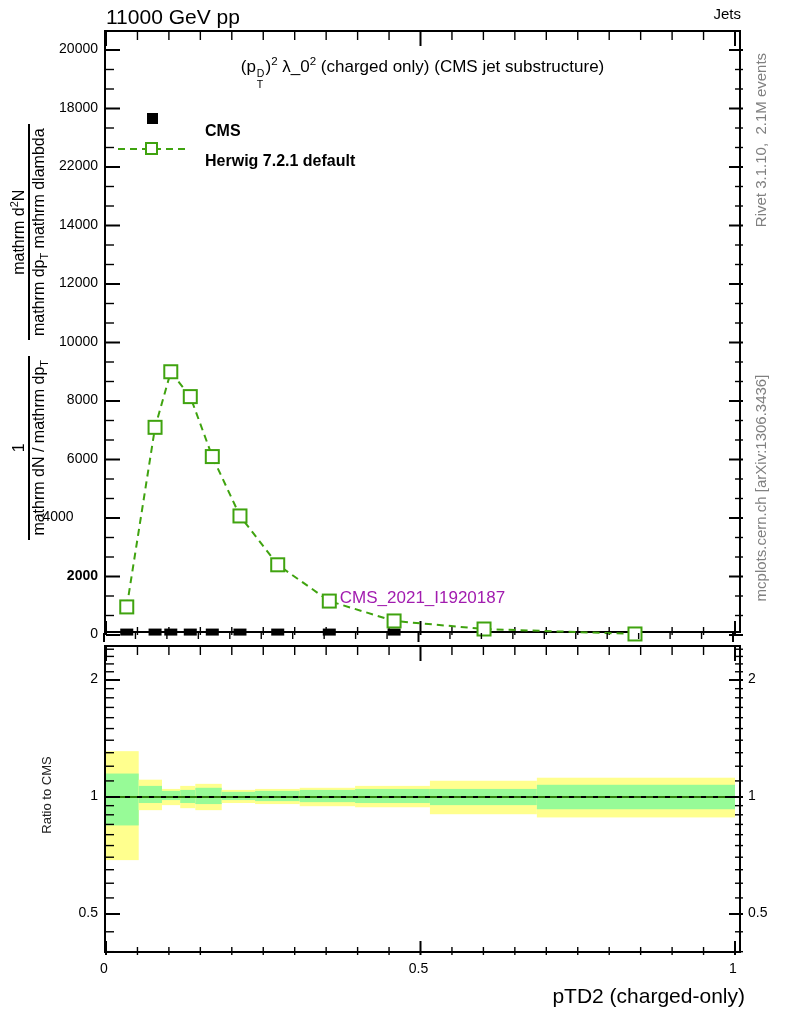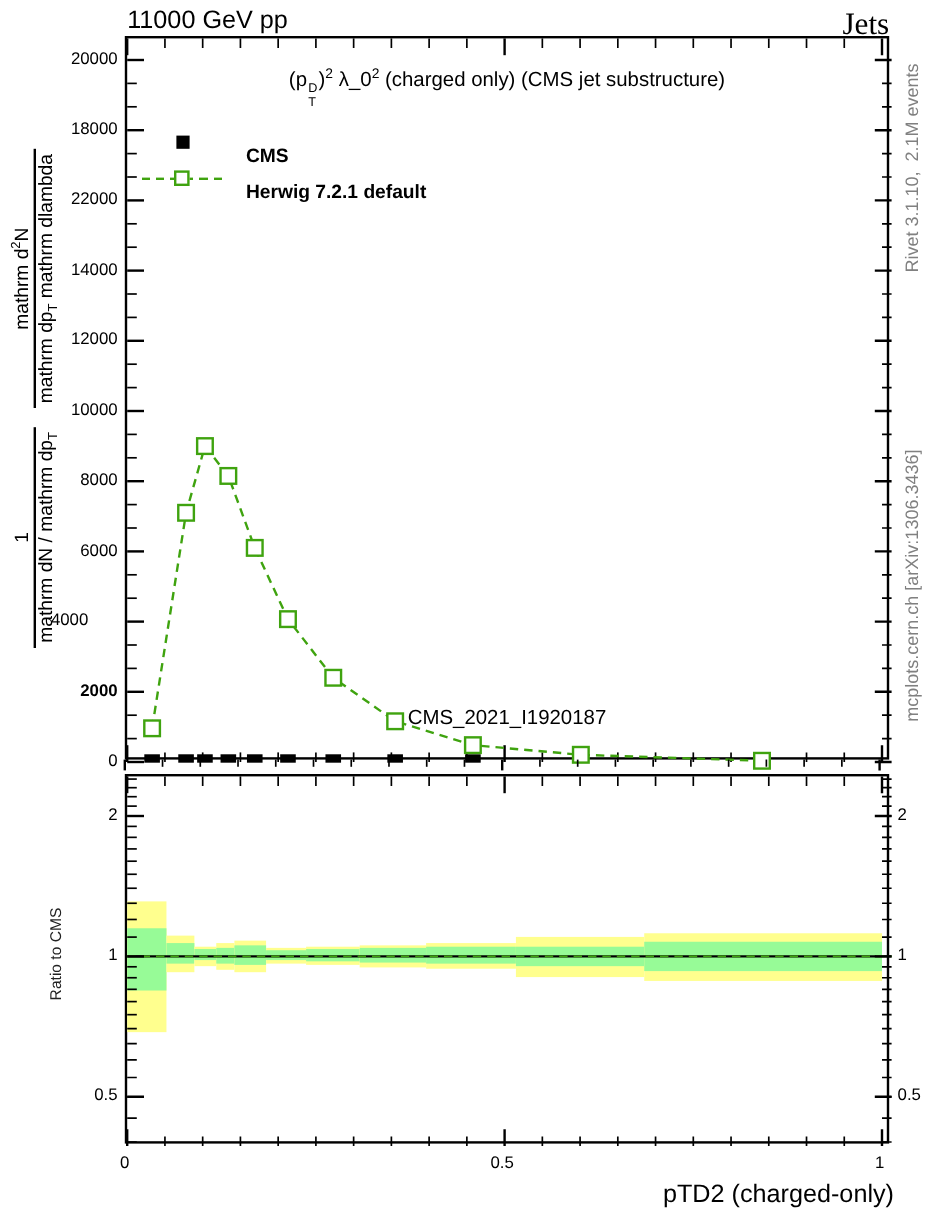--- a/index.html
+++ b/index.html
@@ -12,21 +12,21 @@
   .right-align{text-align:right;}
   .center-align{text-align:center;}
   .sup{vertical-align:super;font-size:68%;line-height:0;}
   .sub{vertical-align:sub;font-size:68%;line-height:0;}
   .ss{display:inline-flex;flex-direction:column;align-items:flex-start;
       font-size:62%;line-height:1.05;vertical-align:-0.5em;margin:0 1px;}
   .frac{display:inline-flex;flex-direction:column;align-items:center;line-height:1.12;}
   .frac .num{padding:0 4px;}
   .frac .den{border-top:2px solid #000;padding:0 4px;}
   #header-left{left:106px;top:5px;font-size:21px;}
-  #header-right{right:45px;top:5px;font-size:26px;font-family:Liberation Serif, serif;}
+  #header-right{right:45px;top:5px;font-size:15px;}
   #plot-title{left:104px;top:57px;width:637px;text-align:center;font-size:17px;}
   #legend{left:116px;top:104px;font-size:16px;}
   .legend-row{position:relative;height:30px;}
   .legend-label{position:absolute;left:89px;top:18px;white-space:nowrap;font-weight:bold;}
   #legend-cms-marker{position:absolute;left:31px;top:9px;width:11px;height:11px;background:#000;}
   #legend-herwig-line{position:absolute;left:2px;top:14px;width:70px;height:2px;}
   #legend-herwig-marker{position:absolute;left:29px;top:8px;width:9px;height:9px;
       border:2px solid;background:#fff;}
   #watermark{left:104px;top:588px;width:637px;text-align:center;font-size:17px;}
   #ytitle{width:560px;height:58px;left:-251px;top:303px;transform:rotate(-90deg);
@@ -341,21 +341,21 @@
       <span id="legend-cms-marker"></span>
       <span class="legend-label">CMS</span>
     </div>
     <div class="legend-row">
       <span id="legend-herwig-line" style="background: repeating-linear-gradient(90deg, rgb(63, 163, 15) 0px, rgb(63, 163, 15) 7px, transparent 7px, transparent 12px);"></span>
       <span id="legend-herwig-marker" style="border-color: rgb(63, 163, 15);"></span>
       <span class="legend-label">Herwig 7.2.1 default</span>
     </div>
   </div>
 
-  <div id="watermark" class="abs" style="color: #000000;">CMS_2021_I1920187</div>
+  <div id="watermark" class="abs" style="color: #a21caf;">CMS_2021_I1920187</div>
 
   <div id="ytitle" class="abs">
     <span class="frac">
       <span class="num"><span>1</span></span>
       <span class="den"><span>mathrm dN / mathrm dp</span><span class="sub">T</span></span>
     </span>
     <span class="frac">
       <span class="num"><span>mathrm d</span><span class="sup">2</span><span>N</span></span>
       <span class="den"><span>mathrm dp</span><span class="sub">T</span><span> mathrm dlambda</span></span>
     </span>

